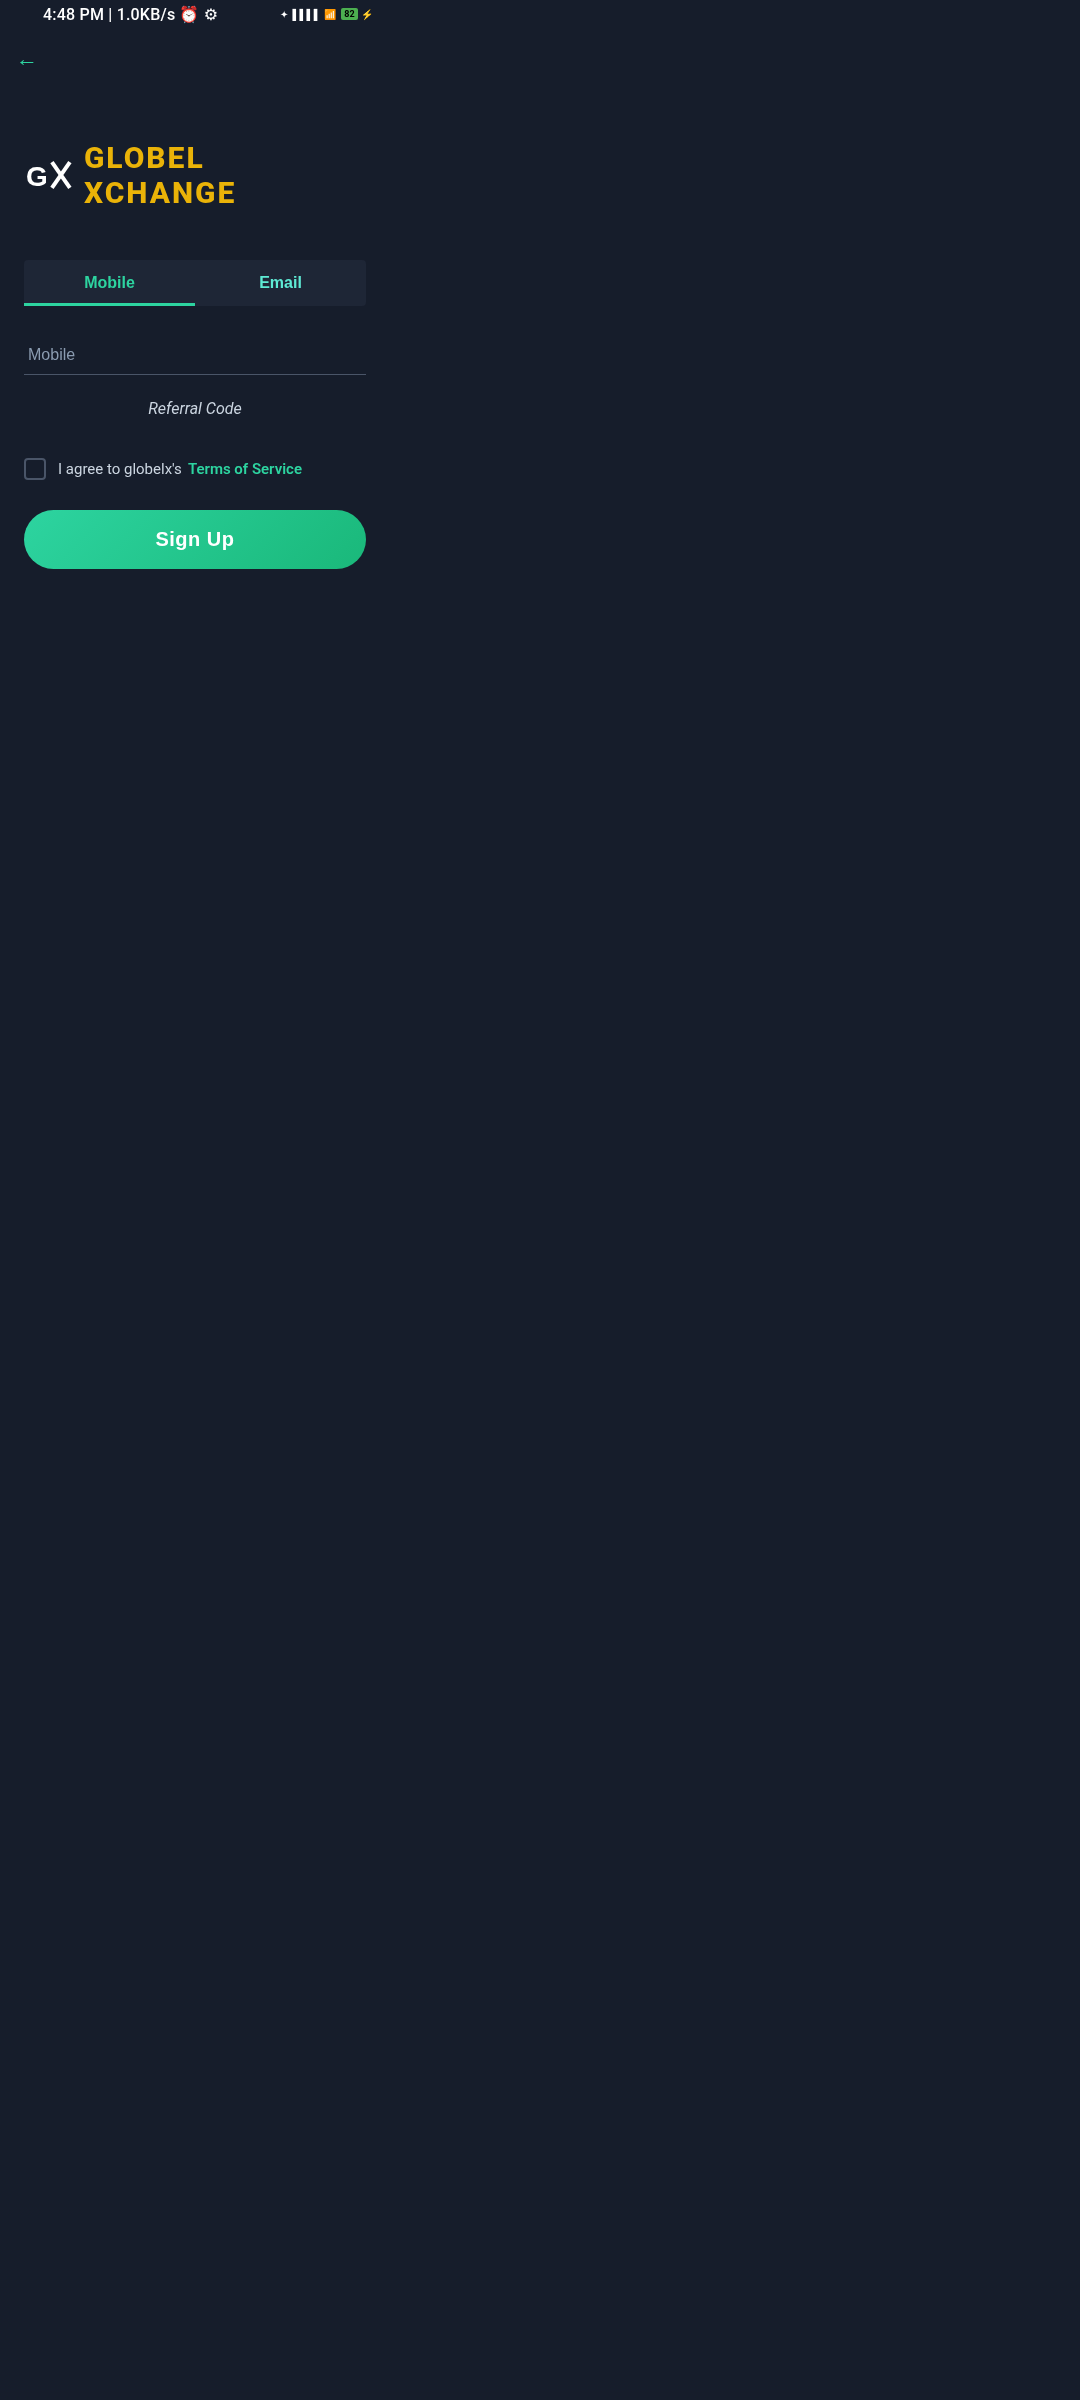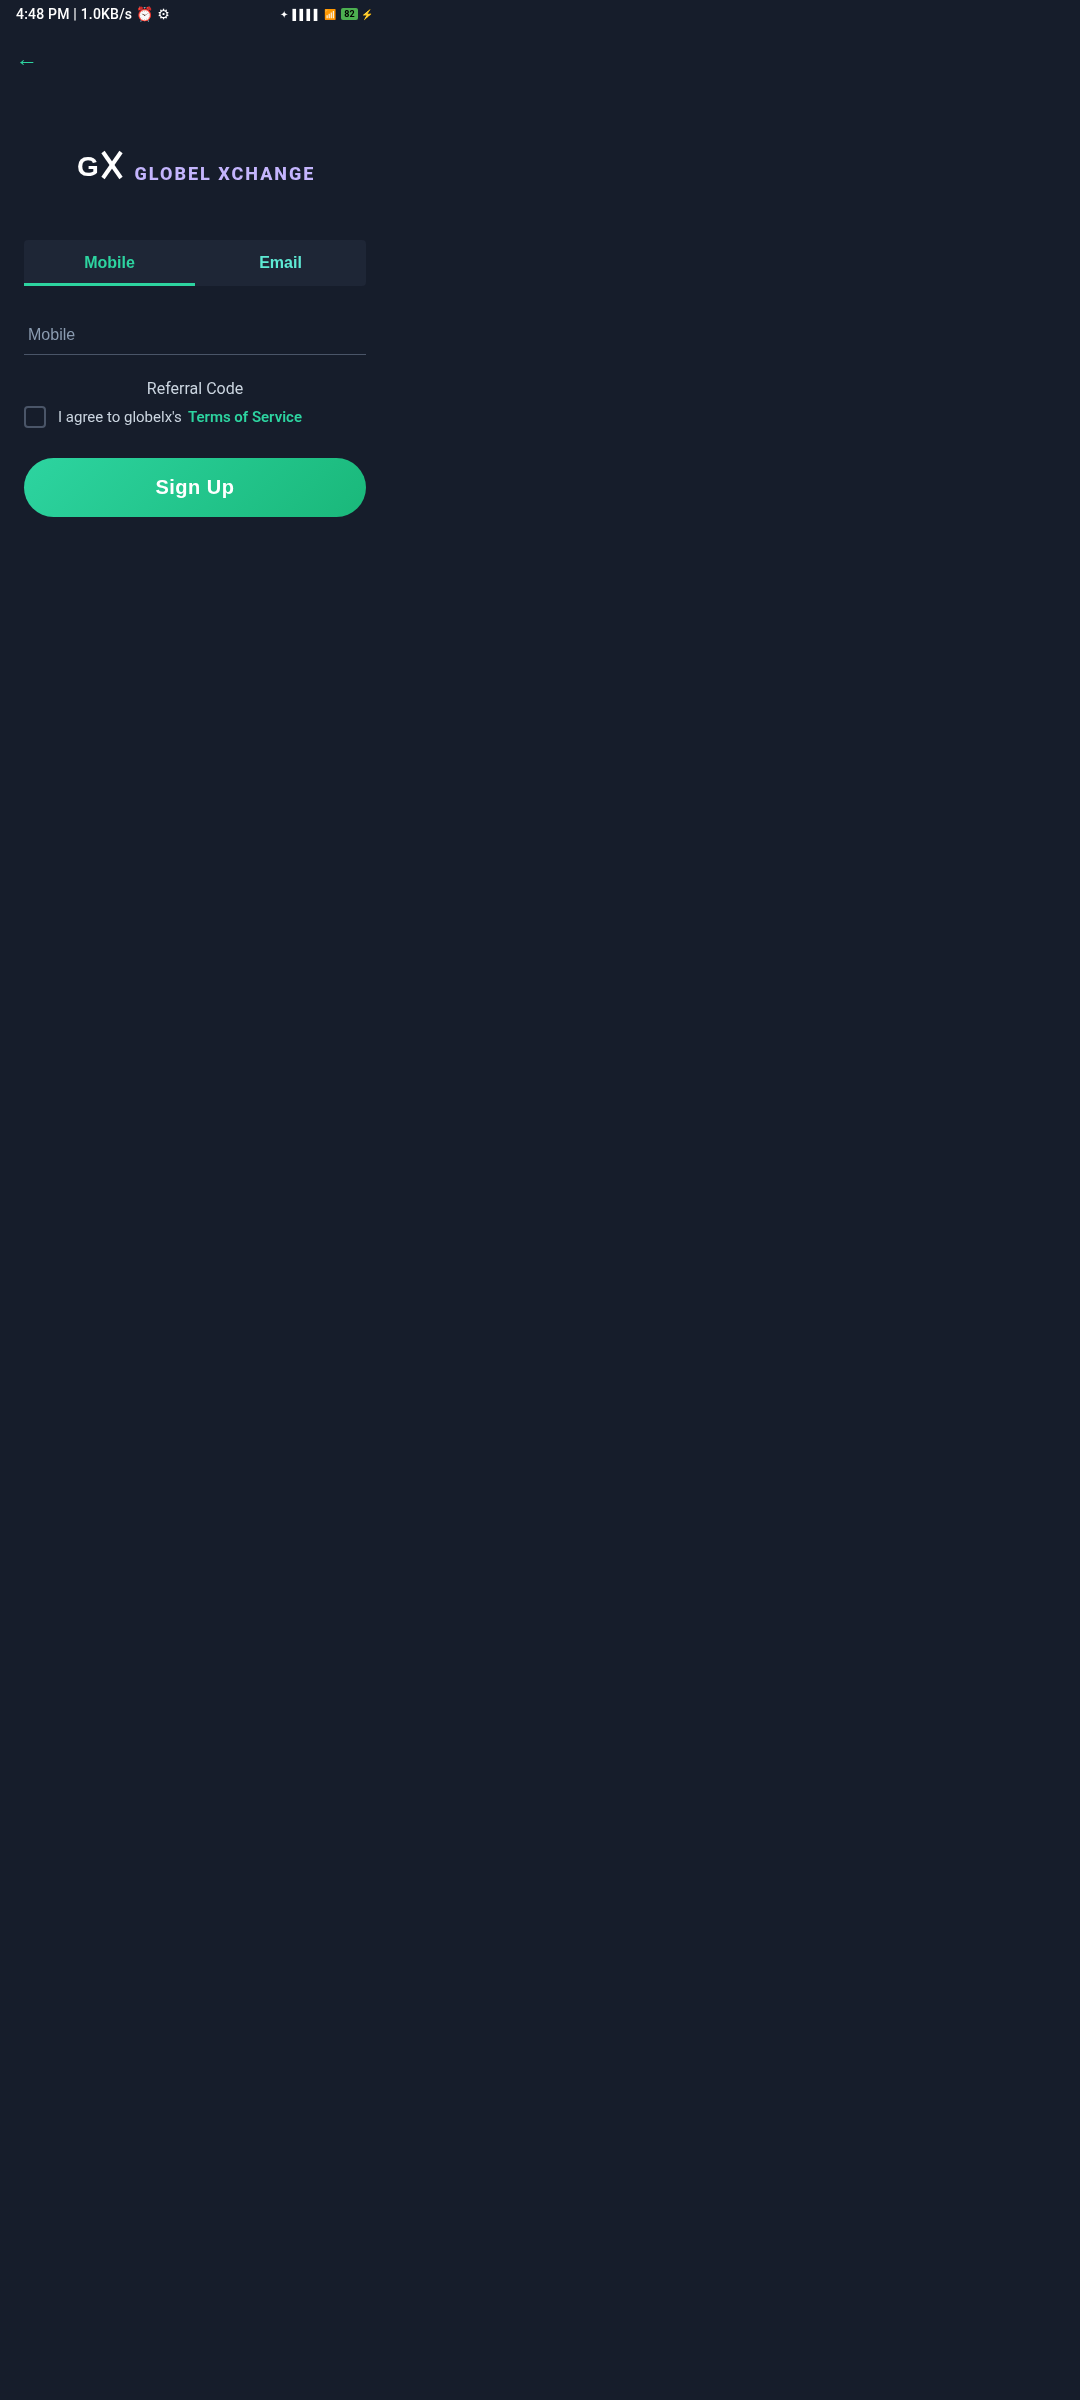--- a/index.html
+++ b/index.html
@@ -23,24 +23,25 @@
     .status-bar {
       display: flex;
       justify-content: space-between;
       align-items: center;
       padding: 8px 16px;
       height: 28px;
       background-color: #161d2b;
     }
 
     .status-left {
-      font-size: 14px;
+      font-size: 16px;
       color: #ffffff;
       font-weight: 500;
       letter-spacing: 0.2px;
+      margin-left: 27px;
     }
 
     .status-right {
       display: flex;
       align-items: center;
       gap: 4px;
     }
 
     .status-icon {
       font-size: 10px;
@@ -87,26 +88,25 @@
       margin-top: 30px;
       gap: 10px;
     }
 
     .logo-icon {
       width: 50px;
       height: 50px;
     }
 
     .logo-text {
-      color: #c4b5fd;
-      font-size: 18px;
+      color: #eab308;
+      font-size: 30px;
       font-weight: 800;
       letter-spacing: 2px;
       text-transform: uppercase;
-      margin-top: 16px;
     }
 
     
     .tabs-container {
       display: flex;
       width: 100%;
       margin-bottom: 30px;
       gap: 0;
     }
 
@@ -172,21 +172,22 @@
     }
 
     .input-field::placeholder {
       color: #8a9bb0;
     }
 
     
     .referral-section {
       width: 100%;
       text-align: center;
-      margin-bottom: 8px;
+      margin-bottom: 40px;
+      font-style: italic;
     }
 
     .referral-label {
       color: #cbd5e0;
       font-size: 16px;
       font-weight: 400;
     }
 
     
     .terms-container {

